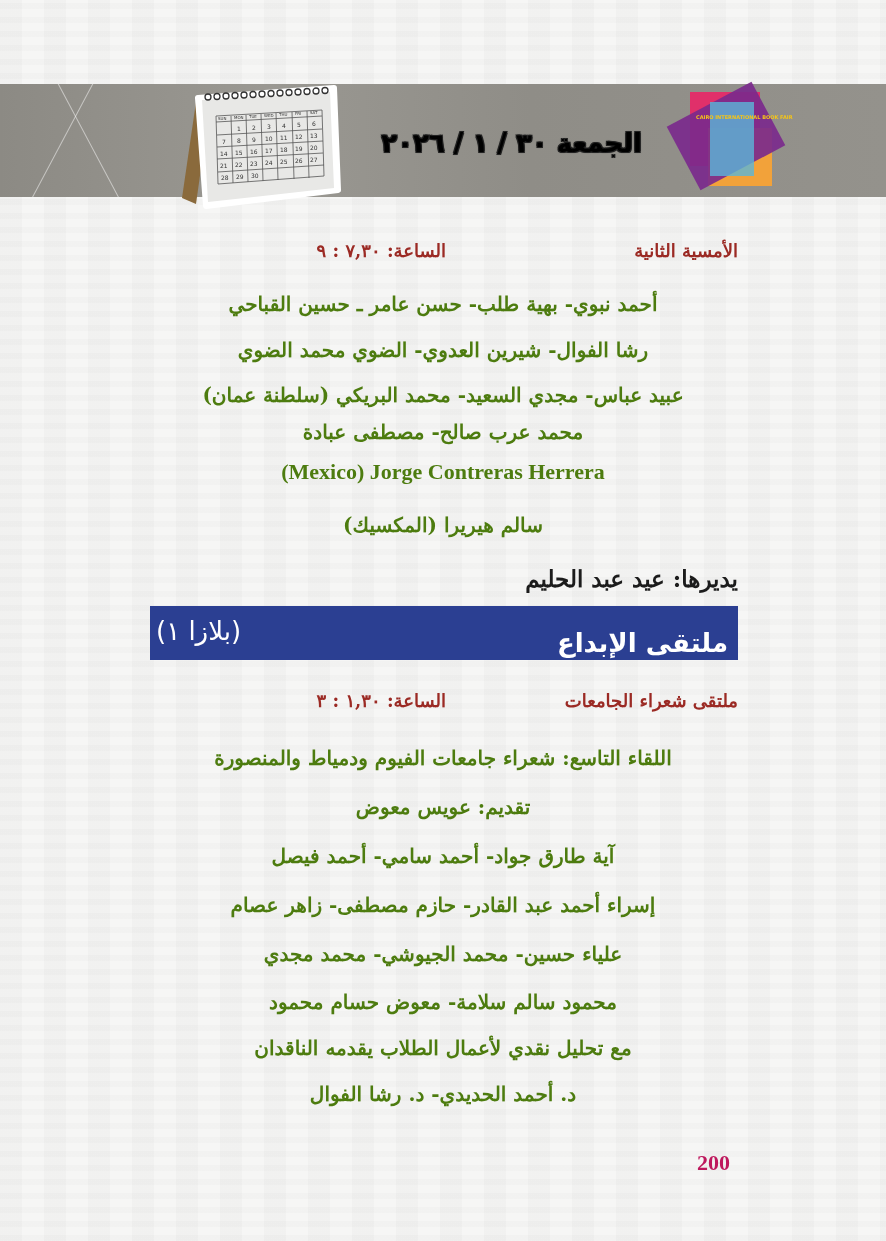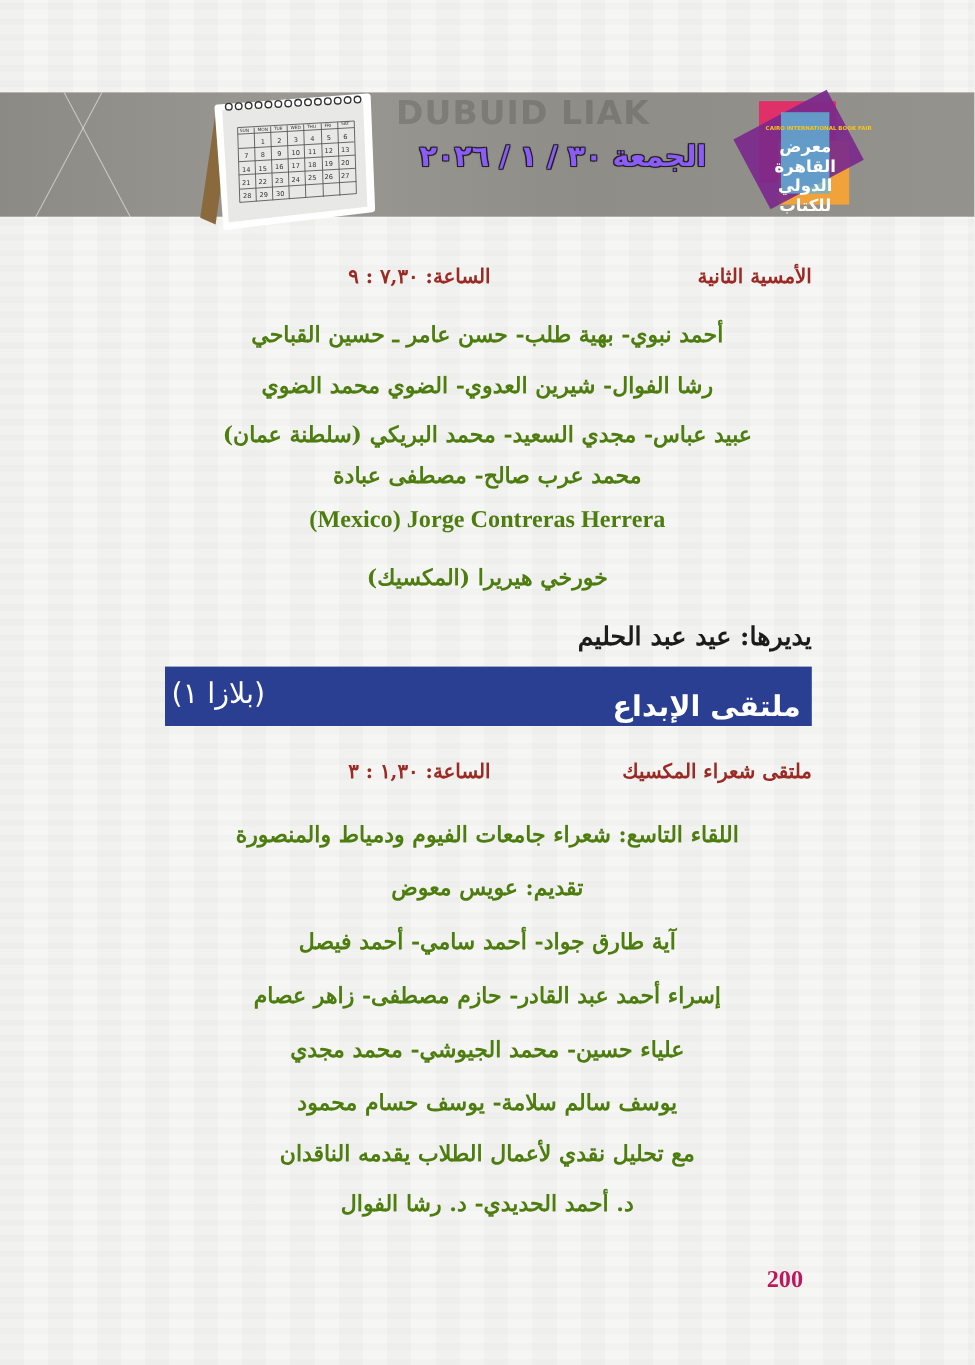--- a/index.html
+++ b/index.html
@@ -29,21 +29,21 @@
       height: 180px; top: -20px;
     }
     .header-band .ghost-text {
       position: absolute; left: 360px; top: 6px;
       font-family: "DejaVu Sans", sans-serif; font-weight: bold; font-size: 30px;
       color: rgba(60,58,54,0.25); line-height: 28px; letter-spacing: 1px;
     }
     .header-date {
       position: absolute; top: 128px; right: 244px;
       font-family: "DejaVu Sans", sans-serif; font-weight: bold; font-size: 26px;
-      color: #8b5cf6; direction: rtl;
+      color: #000000; direction: rtl;
       text-shadow: 0 0 2px #222, 1px 1px 0 #222, -1px -1px 0 #222, 1px -1px 0 #222, -1px 1px 0 #222;
       letter-spacing: 1px;
     }
     
     .calendar {
       position: absolute; left: 176px; top: 84px; width: 166px; height: 130px;
     }
     
     .logo { position: absolute; left: 672px; top: 88px; width: 120px; height: 110px; }
     .logo .sq { position: absolute; }
@@ -86,21 +86,20 @@
     }
   </style>
 </head>
 <body>
 
 <div class="bg-texture"></div>
 
 <div class="header-band">
   <div class="deco-line" style="left:95px; transform: rotate(-28deg);"></div>
   <div class="deco-line" style="left:55px; transform: rotate(28deg);"></div>
-  <div class="ghost-text">DUBUID LIAK</div>
 </div>
 
 <div class="header-date">الجمعة ٣٠ / ١ / ٢٠٢٦</div>
 
 <div class="calendar">
   <svg width="166" height="130" viewBox="0 0 166 130">
     <polygon points="20,18 6,114 20,120 34,20" fill="#8a6a3c"></polygon>
     <polygon points="22,14 158,4 162,106 30,122" fill="#ffffff" stroke="#ffffff" stroke-width="6" stroke-linejoin="round"></polygon>
     <polygon points="26,16 154,8 158,104 32,118" fill="#e8e8e6"></polygon>
     <g fill="none" stroke="#333" stroke-width="1.3">
@@ -176,49 +175,48 @@
     </g>
   </svg>
 </div>
 
 <div class="logo">
   <div class="sq" style="left:18px; top:4px; width:70px; height:74px; background:#e0306a;"></div>
   <div class="sq" style="left:36px; top:40px; width:64px; height:58px; background:#f2a23a;"></div>
   <div class="sq" style="left:6px; top:12px; width:96px; height:72px; background:#7b2a8c; transform: rotate(-28deg); opacity:0.92;"></div>
   <div class="sq" style="left:38px; top:14px; width:44px; height:74px; background:#5bb6d8; opacity:0.8;"></div>
   <div class="logo-en">CAIRO INTERNATIONAL BOOK FAIR</div>
-  <div class="logo-ar">معرض القاهرة الدولي للكتاب</div>
 </div>
 
 <div class="row-head" style="top:240px;">
   <span class="title">الأمسية الثانية</span>
   <span class="time">الساعة: ٧,٣٠ : ٩</span>
 </div>
 
 <div class="center-line" style="top:292px;">أحمد نبوي- بهية طلب- حسن عامر ـ حسين القباحي</div>
 <div class="center-line" style="top:338px;">رشا الفوال- شيرين العدوي- الضوي محمد الضوي</div>
 <div class="center-line" style="top:383px;">عبيد عباس- مجدي السعيد- محمد البريكي (سلطنة عمان)</div>
 <div class="center-line" style="top:420px;">محمد عرب صالح- مصطفى عبادة</div>
 <div class="center-line latin-line" style="top:459px;">(Mexico) Jorge Contreras Herrera</div>
-<div class="center-line" style="top:513px;">خورخي هيريرا (المكسيك)</div>
+<div class="center-line" style="top:513px;">سالم هيريرا (المكسيك)</div>
 
 <div class="moderator" style="top:565px;">يديرها: عيد عبد الحليم</div>
 
 <div class="section-bar">
   <span class="s-title">ملتقى الإبداع</span>
   <span class="s-loc">(بلازا ١)</span>
 </div>
 
 <div class="row-head" style="top:690px;">
-  <span class="title">ملتقى شعراء المكسيك</span>
+  <span class="title">ملتقى شعراء الجامعات</span>
   <span class="time">الساعة: ١,٣٠ : ٣</span>
 </div>
 
 <div class="center-line" style="top:746px;">اللقاء التاسع: شعراء جامعات الفيوم ودمياط والمنصورة</div>
 <div class="center-line" style="top:795px;">تقديم: عويس معوض</div>
 <div class="center-line" style="top:844px;">آية طارق جواد- أحمد سامي- أحمد فيصل</div>
 <div class="center-line" style="top:893px;">إسراء أحمد عبد القادر- حازم مصطفى- زاهر عصام</div>
 <div class="center-line" style="top:942px;">علياء حسين- محمد الجيوشي- محمد مجدي</div>
-<div class="center-line" style="top:990px;">يوسف سالم سلامة- يوسف حسام محمود</div>
+<div class="center-line" style="top:990px;">محمود سالم سلامة- معوض حسام محمود</div>
 <div class="center-line" style="top:1036px;">مع تحليل نقدي لأعمال الطلاب يقدمه الناقدان</div>
 <div class="center-line" style="top:1082px;">د. أحمد الحديدي- د. رشا الفوال</div>
 
 <div class="page-num">200</div>
 
 </body></html>

